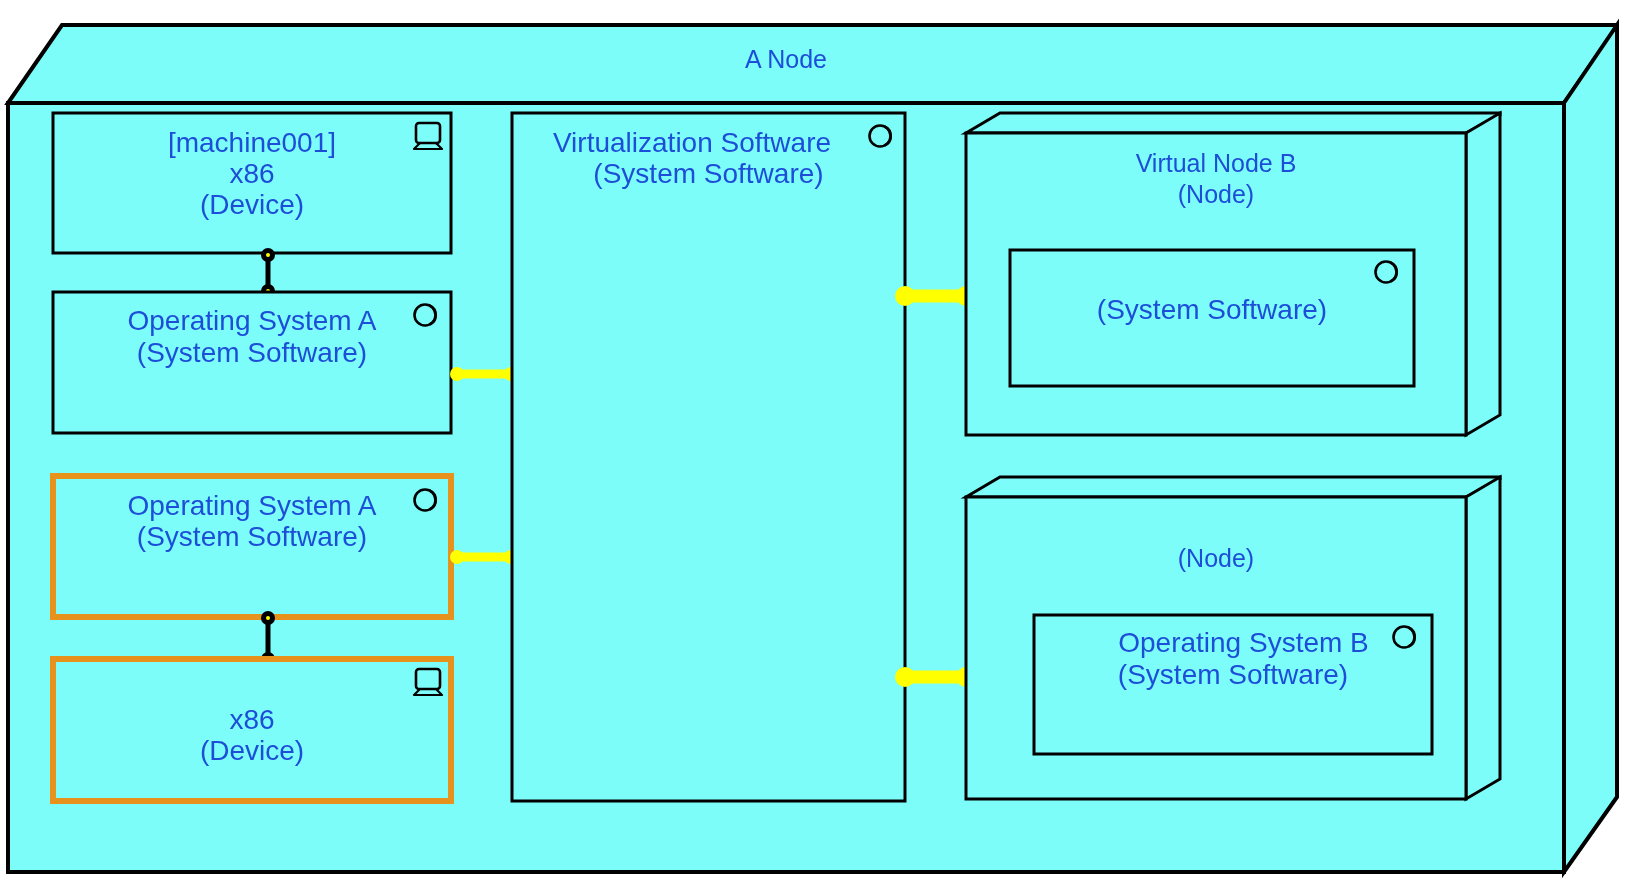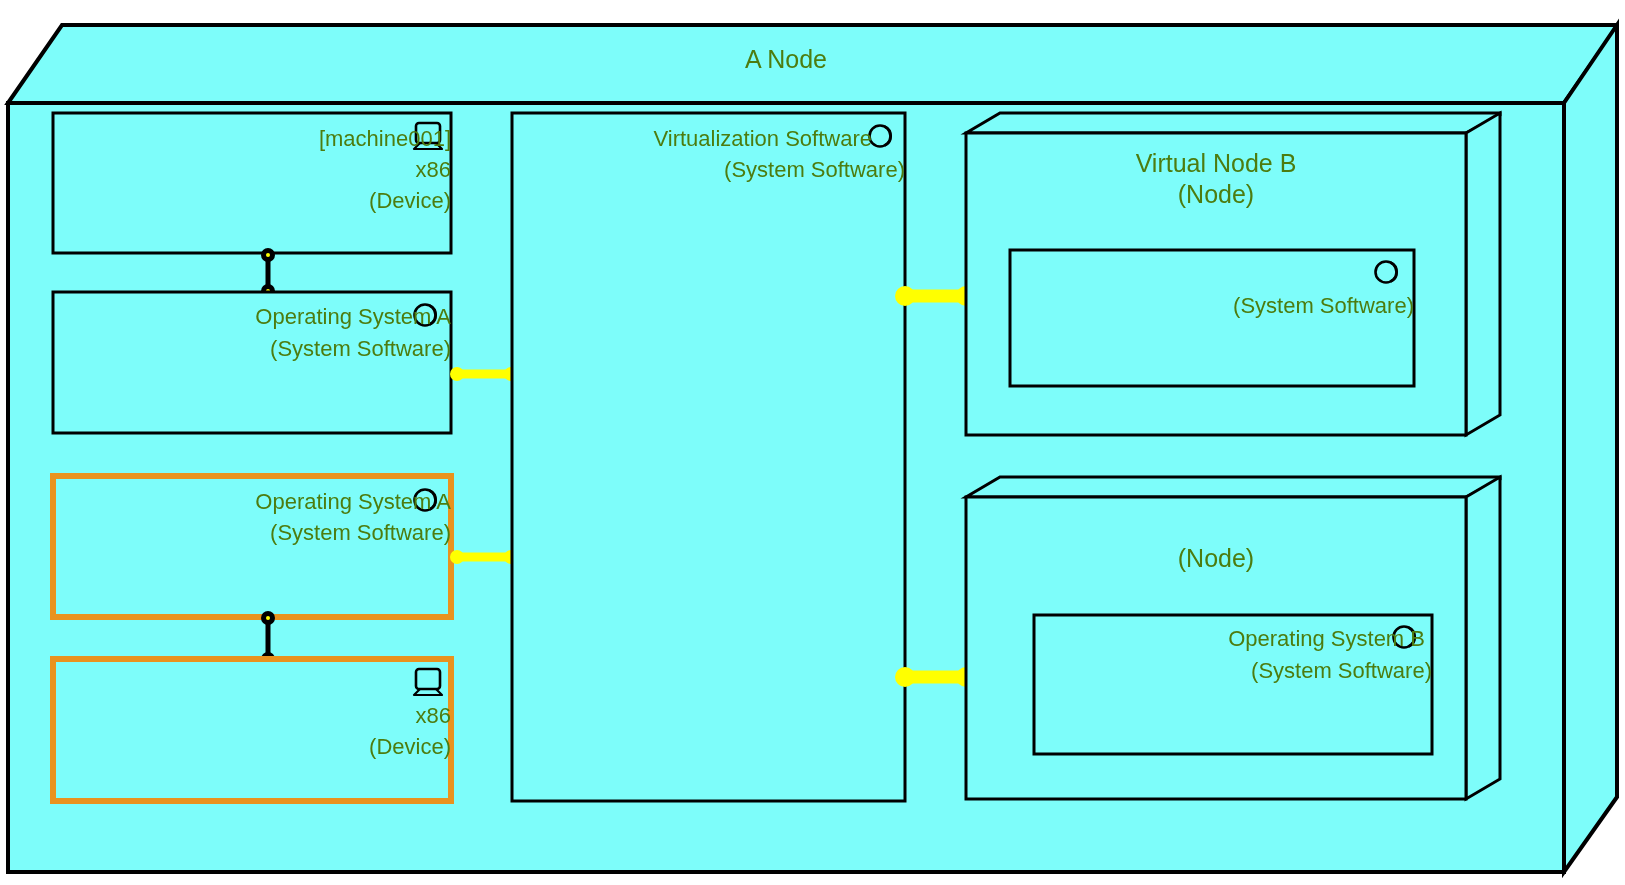--- a/index.html
+++ b/index.html
@@ -21,27 +21,27 @@
   #shapes {
     position: absolute;
     left: 0; top: 0;
     width: 1625px;
     height: 885px;
   }
   
   .lbl {
     position: absolute;
     text-align: center;
-    color: #4d7c0f;
+    color: #1d4ed8;
     line-height: 1.20;
     white-space: pre-line;
     pointer-events: none;
   }
   .lbl-outer  { font-size: 25px; }
-  .lbl-box    { font-size: 22px; text-align: right; }
+  .lbl-box    { font-size: 28px; }
   .lbl-node   { font-size: 25px; }
 
   
   .hit {
     position: absolute;
     background: transparent;
   }
 </style>
 </head>
 <body>

